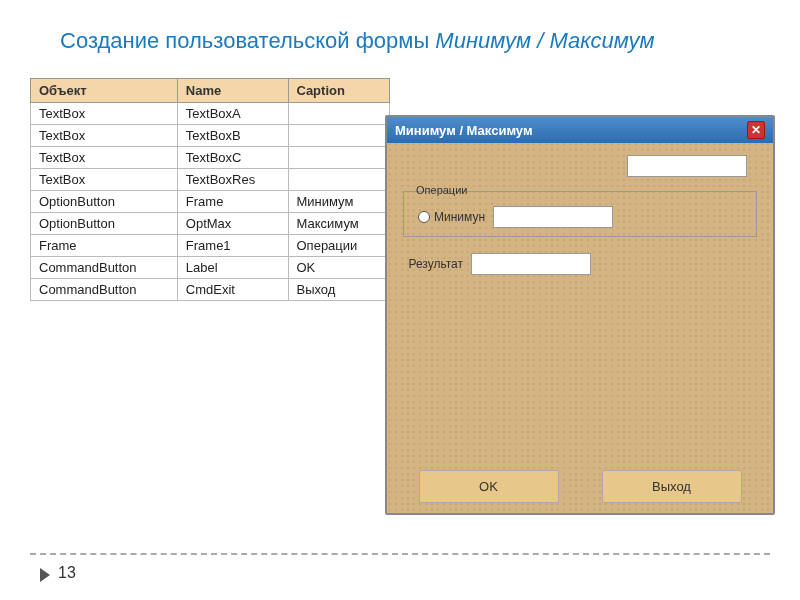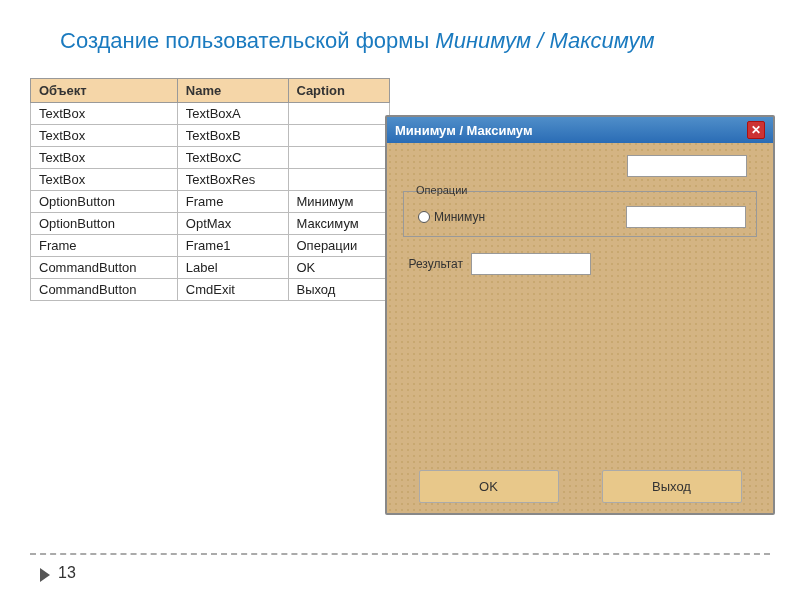--- a/index.html
+++ b/index.html
@@ -122,21 +122,20 @@
       top: -8px;
       left: 10px;
       font-size: 11px;
       color: #333;
       background: transparent;
       padding: 0 2px;
     }
 
     .frame-content {
       display: flex;
-      flex-direction: column;
       gap: 6px;
     }
 
     .row-with-input {
       display: flex;
       align-items: center;
       gap: 8px;
     }
 
     .input-box {

